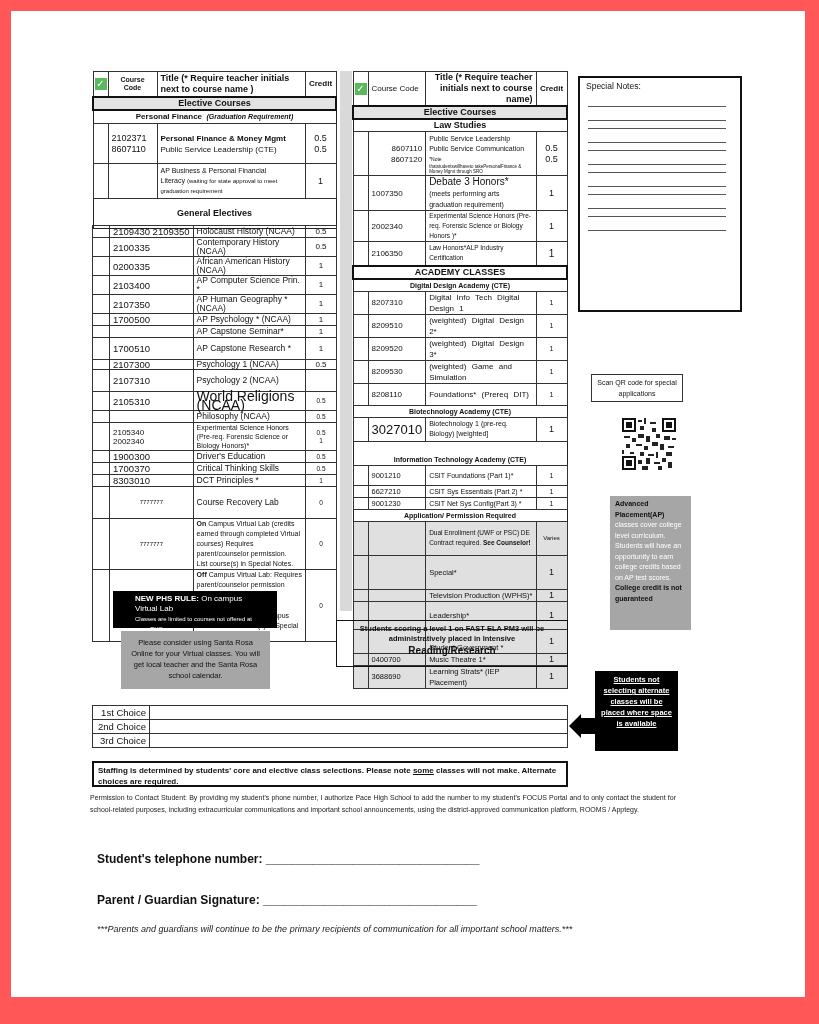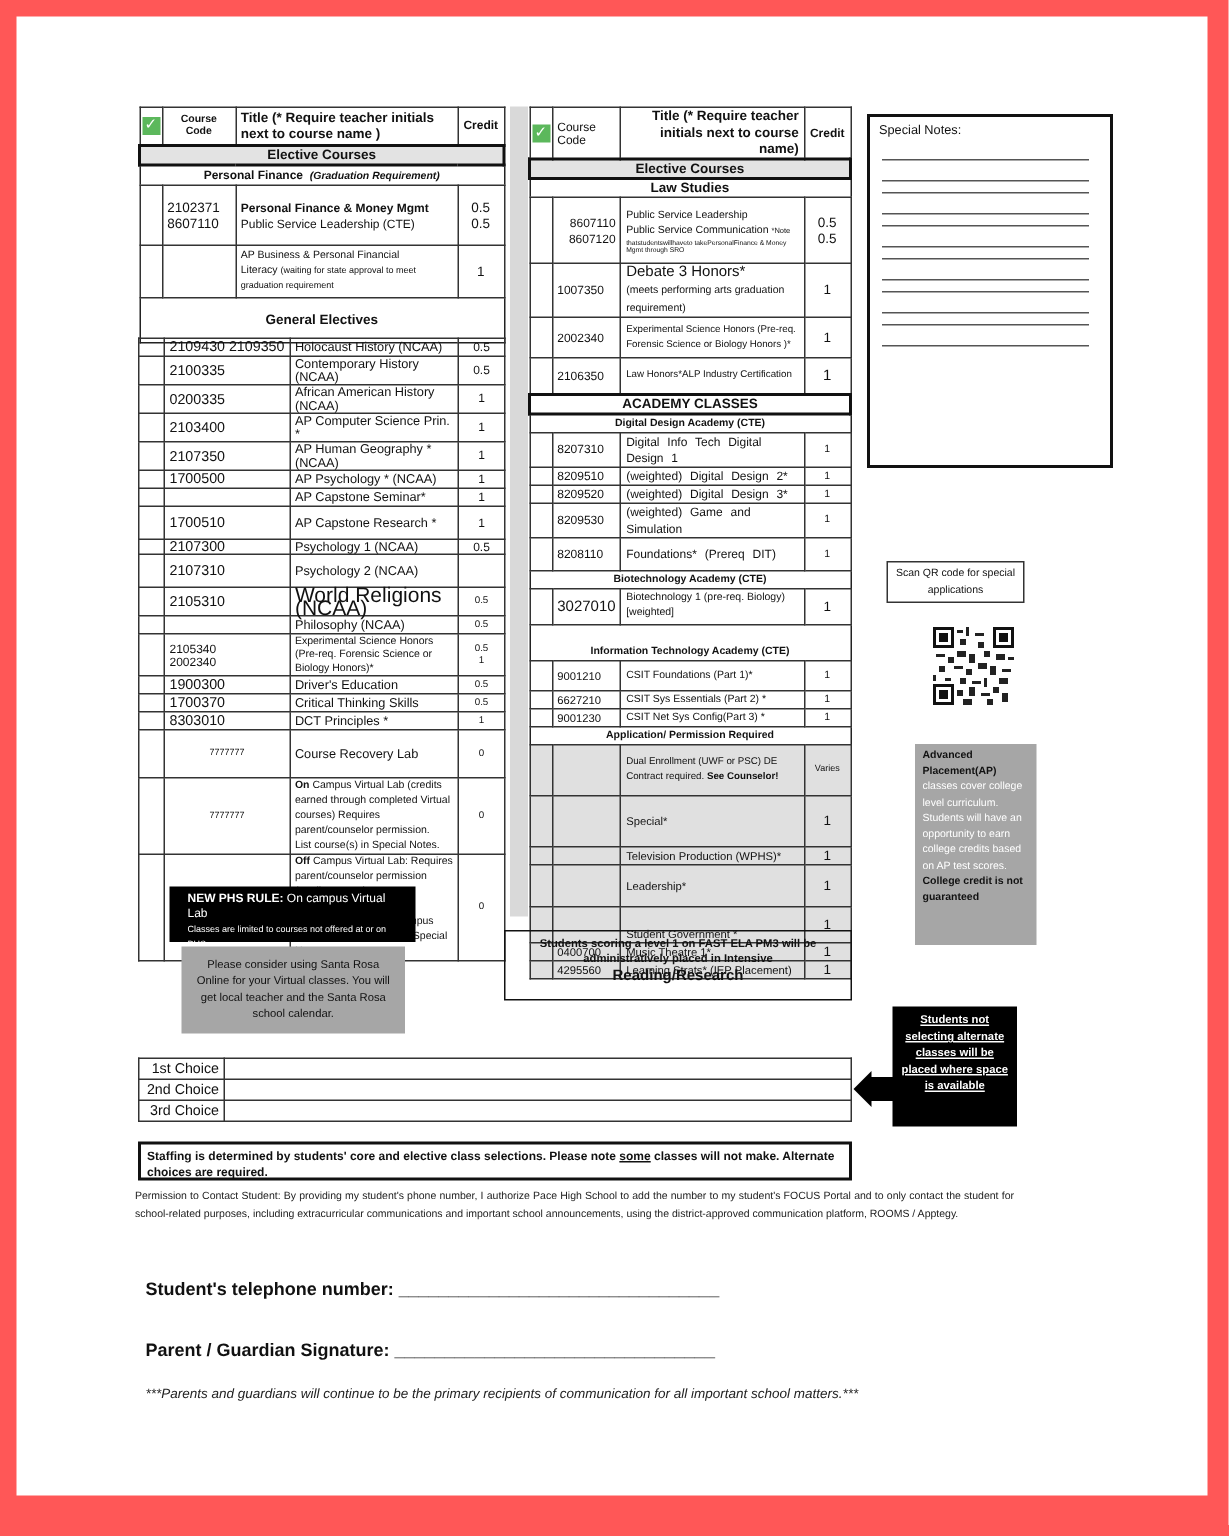--- a/index.html
+++ b/index.html
@@ -174,21 +174,21 @@
       </tr>
       <tr style="height: 52px;">
         <td style="width:10px;"></td>
         <td style="width:42px;white-space:pre;font-size:6px;line-height:9px;text-align:center;">5555555</td>
         <td style="font-size:7px;line-height:10px;"><b>Off</b><span> Campus Virtual Lab: Requires parent/counselor permission (credits earned</span><br><span style="font-size:4.5px;">through completed Virtual courses)</span><br><span>May only take two off-campus classes. List course(s) in Special Notes.</span></td>
         <td style="width:24px;text-align:center;white-space:pre;font-size:6.5px;line-height:8px;">0</td>
       </tr>
     </tbody>
 </table>
 
-<div class="abs blackbox" style="left:113px;top:591px;width:164px;height:37px;padding:3px 12px;box-sizing:border-box;font-size:8px;line-height:10px;">
+<div class="abs blackbox" style="left:113px;top:591px;width:164px;height:37px;padding:3px 22px;box-sizing:border-box;font-size:8px;line-height:10px;">
   <b>NEW PHS RULE:</b><span> On campus Virtual Lab</span><br>
   <span style="font-size:6px;line-height:8px;">Classes are limited to courses not offered at or on PHS campus.</span>
 </div>
 <div class="abs graybox" style="left:121px;top:631px;width:149px;height:58px;padding:6px 6px;box-sizing:border-box;font-size:7.5px;line-height:11px;text-align:center;">Please consider using Santa Rosa Online for your Virtual classes. You will get local teacher and the Santa Rosa school calendar.</div>
 
 <div class="divider-bar"></div>
 
 <table class="tbl" style="left:352px;top:71px;width:216px;">
   <tbody>
       <tr style="height:25px;">
@@ -267,21 +267,21 @@
         <td style="font-size:8px;word-spacing:3px;">Foundations* (Prereq DIT)</td>
         <td style="text-align:center;font-size:7px;">1</td>
       </tr>
     </tbody>
   <tbody>
       <tr style="height:12px;">
         <td colspan="4" style="border:none;font-size:7px;" class="sect">Biotechnology Academy (CTE)</td>
       </tr>
   <tr style="height:24px;">
     <td></td>
-    <td style="font-size:10px;">3027010</td>
+    <td style="font-size:13px;">3027010</td>
     <td style="font-size:7px;line-height:10px;">Biotechnology 1 (pre-req. Biology) [weighted]</td>
     <td class="credit">1</td>
   </tr>
   <tr style="height:24px;">
         <td colspan="4" style="border:none;font-size:7px;vertical-align:bottom;" class="sect">Information Technology Academy (CTE)</td>
       </tr>
   </tbody>
     <tbody id="it-body">
       <tr style="height: 20px;">
         <td></td>
@@ -339,21 +339,21 @@
         <td style="text-align:center;font-size:9px;background:#e0e0e0;">1</td>
       </tr>
       <tr style="height: 11px;">
         <td style="background:#e0e0e0;"></td>
         <td style="font-size:7.5px;background:#e0e0e0;">0400700</td>
         <td style="font-size:7.5px;background:#e0e0e0;margin-top:32px;">Music Theatre 1*</td>
         <td style="text-align:center;font-size:9px;background:#e0e0e0;">1</td>
       </tr>
       <tr style="height: 11px;">
         <td style="background:#e0e0e0;"></td>
-        <td style="font-size:7.5px;background:#e0e0e0;">4295560</td>
+        <td style="font-size:7.5px;background:#e0e0e0;">3688690</td>
         <td style="font-size:7.5px;background:#e0e0e0;">Learning Strats* (IEP Placement)</td>
         <td style="text-align:center;font-size:9px;background:#e0e0e0;">1</td>
       </tr>
     </tbody>
 </table>
 
 <div class="abs" style="left:336px;top:620px;width:232px;height:47px;border:1px solid #111;box-sizing:border-box;text-align:center;font-weight:bold;font-size:7.5px;line-height:10px;padding-top:3px;">
   <div>Students scoring a level 1 on FAST ELA PM3 will be administratively placed in Intensive</div>
   <div style="font-size:10px;line-height:14px;">Reading/Research</div>
 </div>

